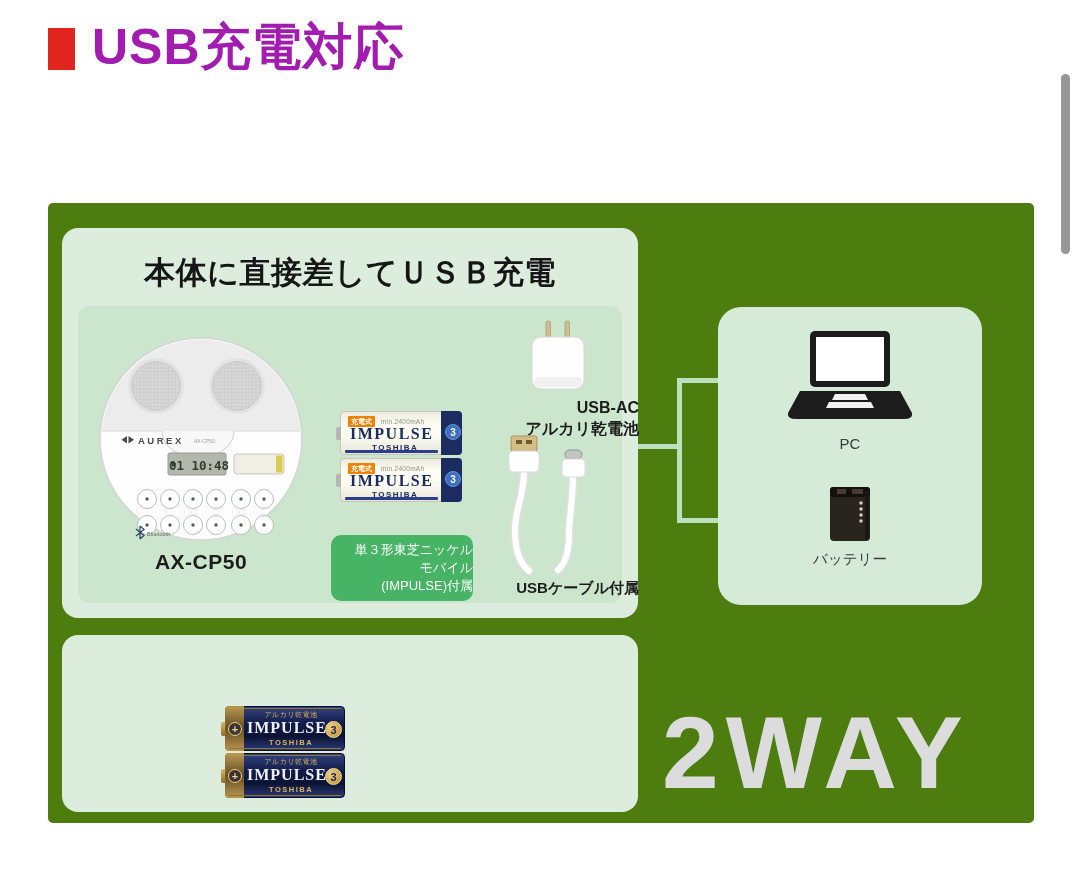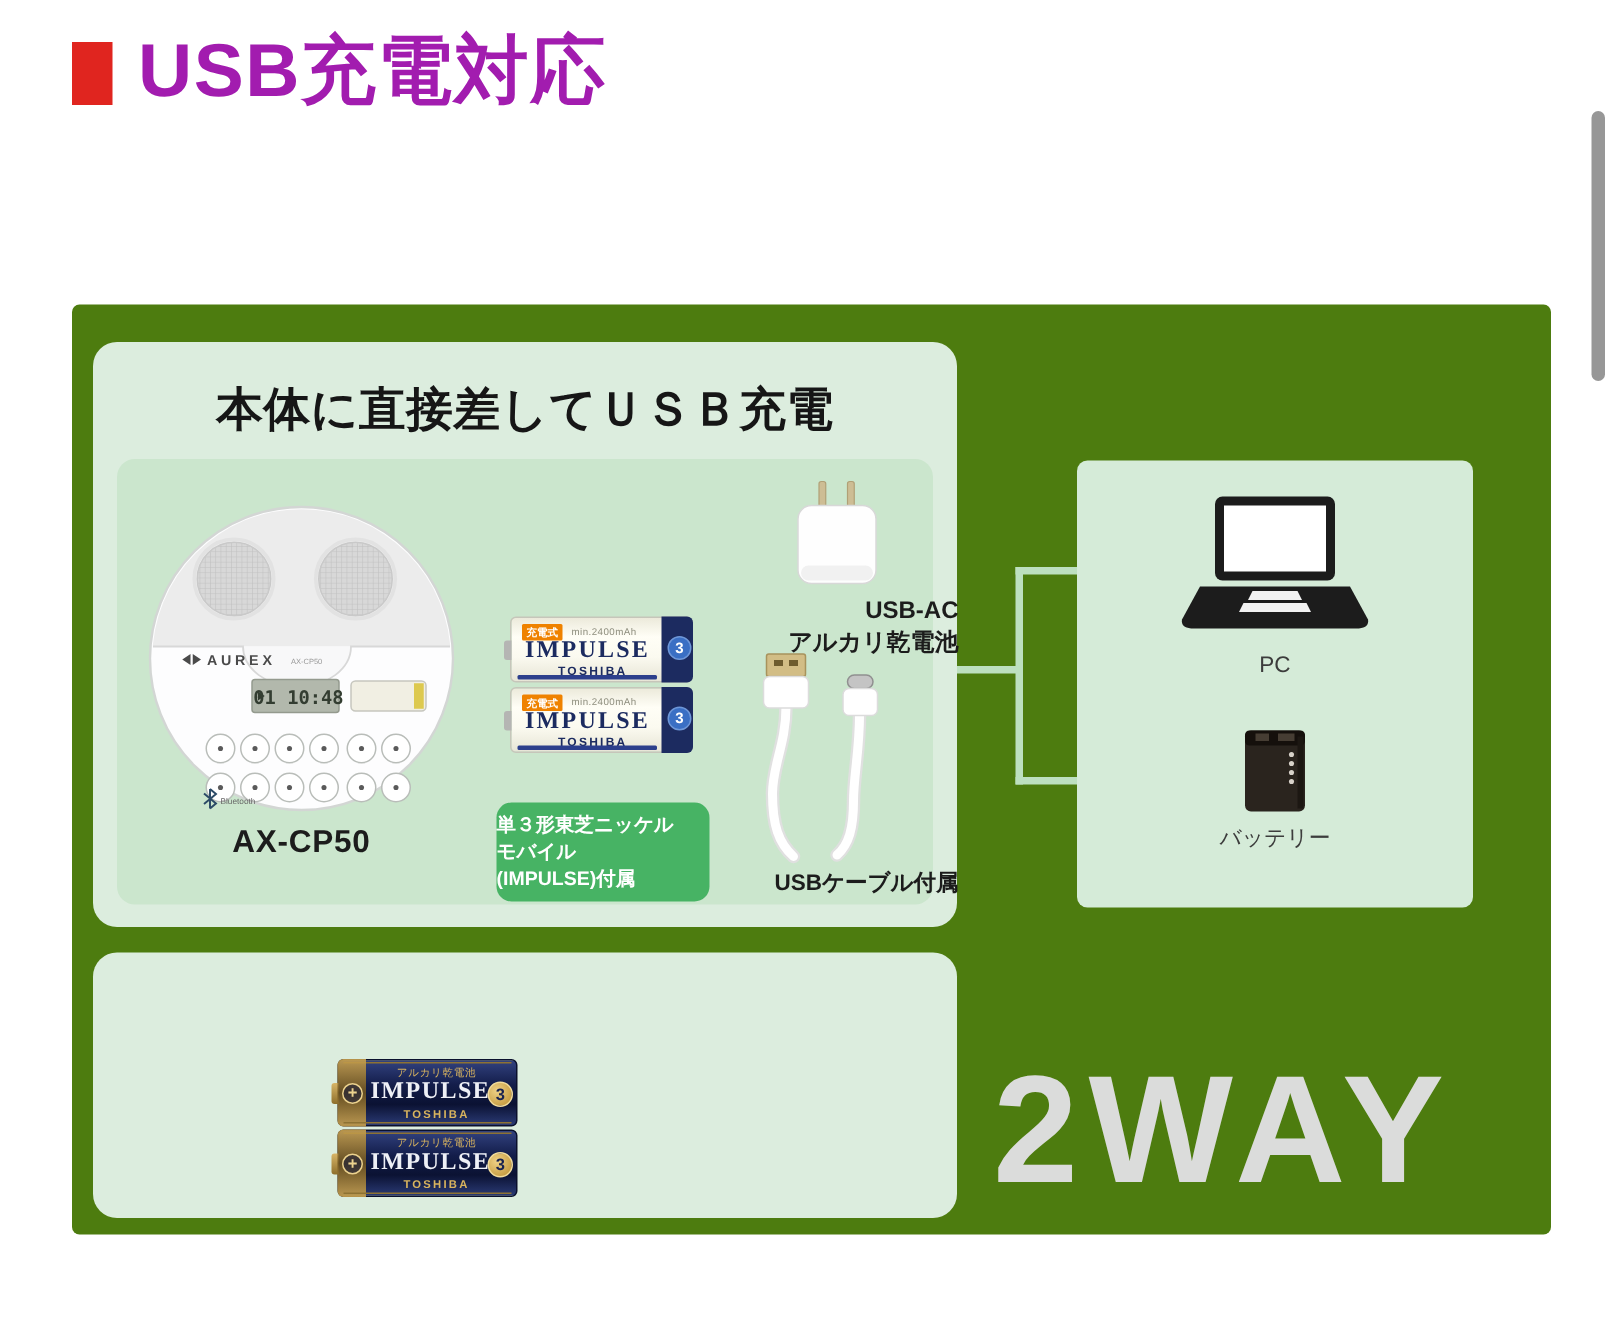--- a/index.html
+++ b/index.html
@@ -33,35 +33,35 @@
   .rb-nub { position:absolute; left:-5px; top:15px; width:5px; height:13px; background:#b5b5b3; border-radius:2px 0 0 2px; }
   .rb-cap { position:absolute; right:-1px; top:-1px; width:21px; height:44px; background:#1c2b60; border-radius:0 4px 4px 0; }
   .rb-size { position:absolute; right:1px; top:13px; width:16px; height:16px; background:#3a6fc4; border:1.5px solid #6e97d8; border-radius:50%;
              color:#fff; font-size:10px; font-weight:800; display:flex; align-items:center; justify-content:center; }
   .rb-tag { position:absolute; left:7px; top:4px; background:#ef8200; color:#fff; font-size:7px; font-weight:700; padding:0.5px 3px; border-radius:1px; }
   .rb-cap-txt { position:absolute; left:40px; top:6px; font-size:6.5px; color:#8e8e7e; letter-spacing:0.3px; }
   .rb-brand { position:absolute; left:9px; top:13px; font-family:"Liberation Serif","DejaVu Serif",serif; font-size:16px; font-weight:700; color:#1c2b60; letter-spacing:1.5px; }
   .rb-maker { position:absolute; left:31px; top:31px; font-size:8px; font-weight:800; color:#1c2b60; letter-spacing:1.5px; }
   .rb-strip { position:absolute; left:4px; right:23px; bottom:1.5px; height:3px; background:#2c3f8c; border-radius:1px; }
   
-  .badge { background:#47b364; color:#fff; font-weight:700; text-align:center; border-radius:10px; display:flex; flex-direction:column; align-items:flex-start; justify-content:center; }
+  .badge { background:#47b364; color:#fff; font-weight:400; text-align:center; border-radius:10px; display:flex; flex-direction:column; align-items:flex-end; justify-content:center; }
   .badge1 { position:absolute; left:253px; top:229px; width:142px; height:66px; font-size:13px; line-height:1.38; }
   
   .adapter-svg { position:absolute; left:451px; top:14px; width:58px; height:72px; }
   .adapter-label { position:absolute; left:399px; top:92px; width:162px; text-align:right; font-size:16px; font-weight:800; color:#1c1c1c; line-height:1.3; }
   .cable-svg { position:absolute; left:424px; top:128px; width:110px; height:142px; }
   .cable-label { position:absolute; left:399px; top:273px; width:162px; text-align:right; font-size:15px; font-weight:800; color:#1c1c1c; }
   
   .conn { position:absolute; background:#bde0bf; }
   .conn-mid { left:590px; top:241px; width:44px; height:5px; }
   .conn-v   { left:629px; top:175px; width:5px; height:145px; }
   .conn-top { left:629px; top:175px; width:43px; height:5px; }
   .conn-bot { left:629px; top:315px; width:43px; height:5px; }
   
-  .panel-right { position:absolute; left:670px; top:104px; width:264px; height:298px; background:#d5ebd8; border-radius:7px; }
+  .panel-right { position:absolute; left:670px; top:104px; width:264px; height:298px; background:#d5ebd8; border-radius:23px; }
   .laptop-svg { position:absolute; left:69px; top:22px; width:126px; height:94px; }
   .pc-label { position:absolute; left:0; top:128px; width:100%; text-align:center; font-size:15px; color:#3c3c3c; }
   .mb-svg { position:absolute; left:109px; top:176px; width:46px; height:60px; }
   .mb-label { position:absolute; left:0; top:242px; width:100%; text-align:center; font-size:14.5px; line-height:1.4; color:#3c3c3c; }
   
   .panel2 { position:absolute; left:14px; top:432px; width:576px; height:177px; background:#dcedde; border-radius:16px; }
   .panel2 .p-heading { top:16px; font-size:33px; }
   .ab-stack { position:absolute; left:163px; top:71px; width:120px; }
   .ab { position:relative; width:120px; height:45px; margin-bottom:2px;
         background:linear-gradient(180deg,#32427f 0%,#131d4a 38%,#0b1233 68%,#2a3a74 100%);

